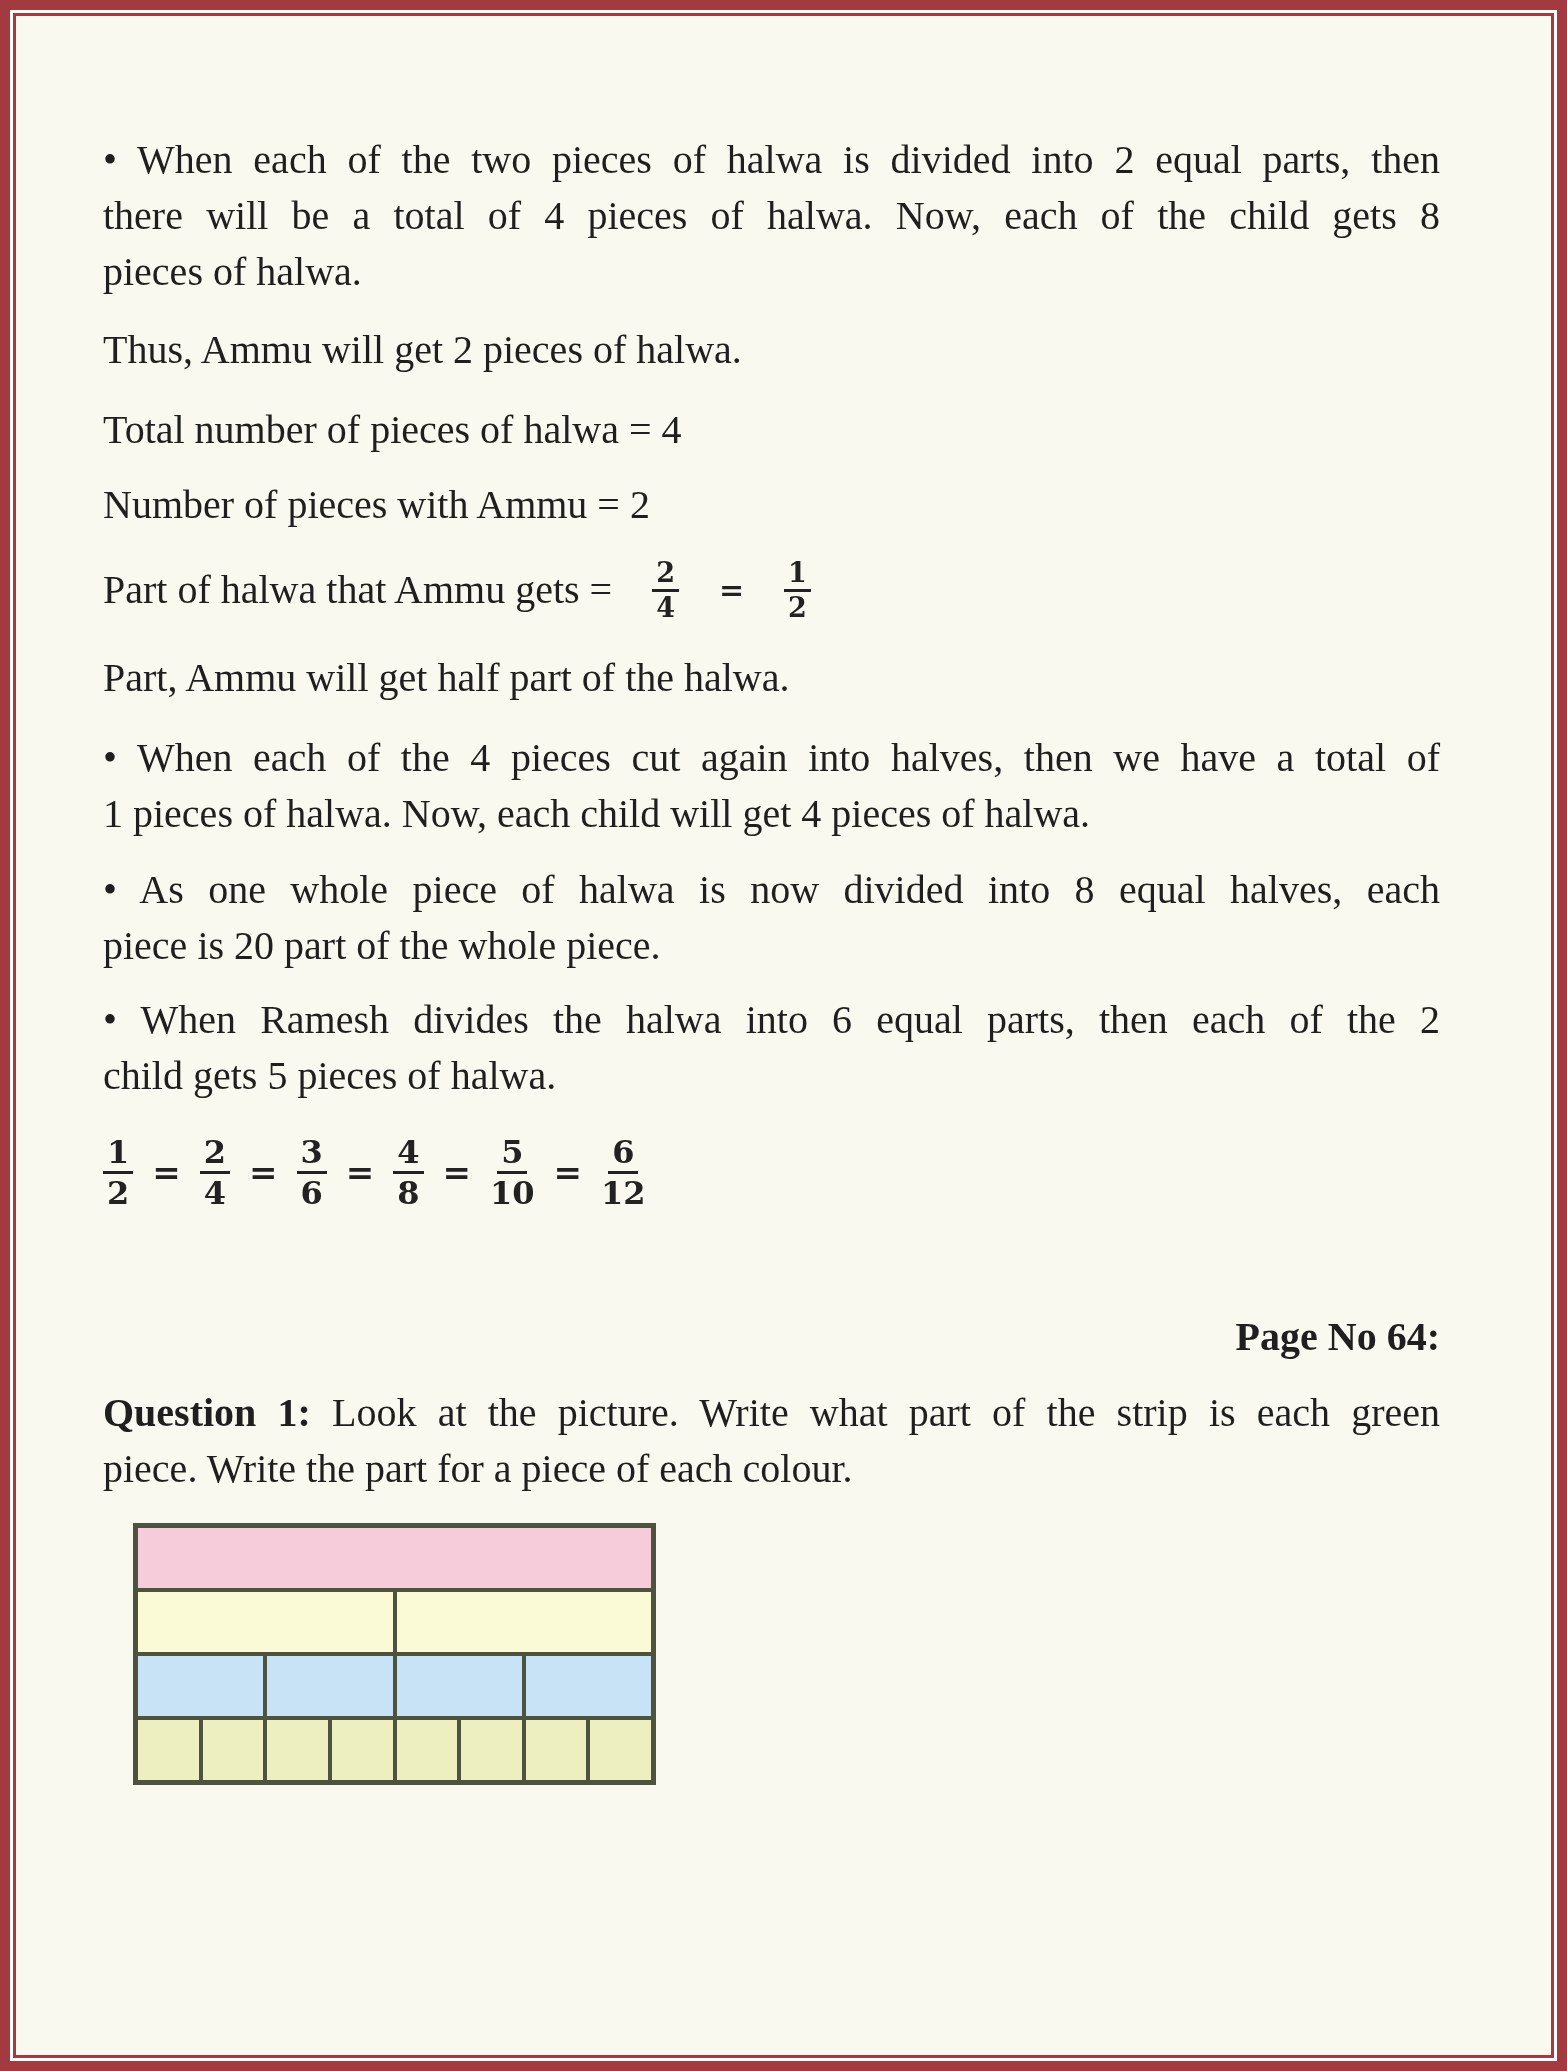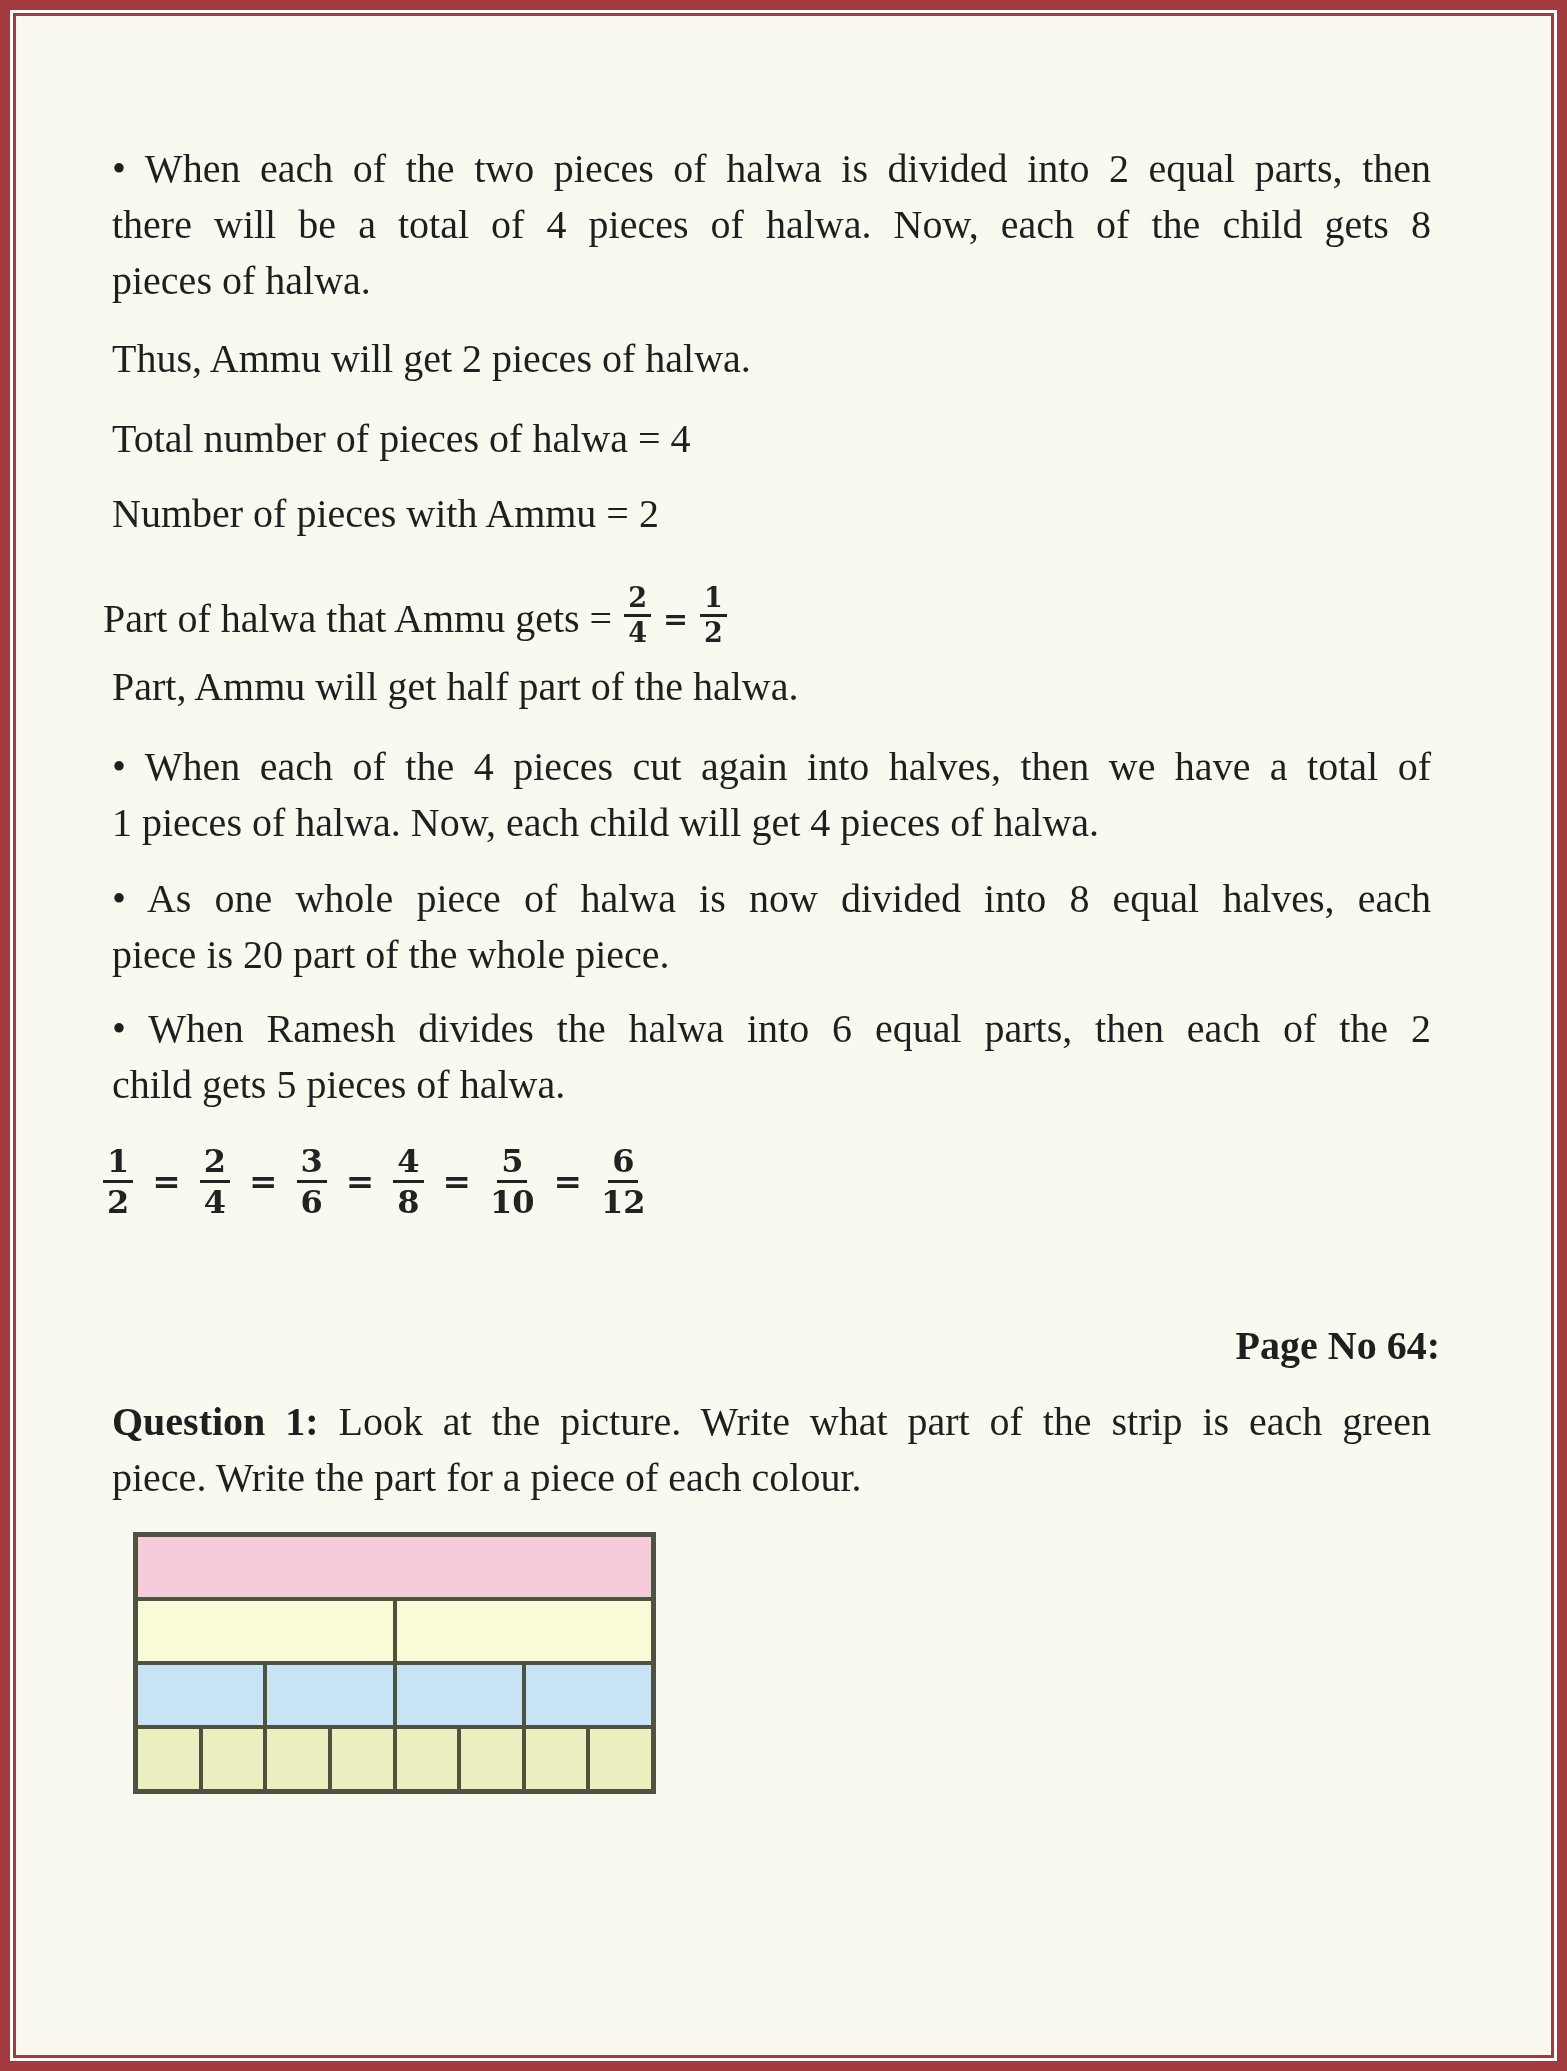--- a/index.html
+++ b/index.html
@@ -4,26 +4,26 @@
 <style>
   html,body{margin:0;padding:0;}
   body{width:1567px;height:2071px;background:#ffffff;position:relative;
        font-family:"Liberation Serif", serif;color:#1f1f1f;}
   .page{position:absolute;inset:0;background:#ffffff;}
   .band{position:absolute;inset:0;border:10px solid #A23A40;box-sizing:border-box;}
   .inner{position:absolute;inset:13px;border:3px solid #A23A40;box-sizing:border-box;
          background:#FAF9F0;}
   .content{position:absolute;inset:0;padding:116px 111px 0 87px;box-sizing:border-box;
            font-size:40px;line-height:56px;}
-  .para{margin:9px;}
+  .para{margin:0;}
   .jl{text-align:justify;text-align-last:justify;}
   .m-thus1{margin-top:22px;}
   .m-total{margin-top:24px;}
   .m-number{margin-top:19px;}
-  .mathline{display:flex;align-items:flex-end;height:96px;margin-top:9px;}
+  .mathline{display:flex;align-items:center;height:96px;margin-top:9px;gap:28px;}
   .m-thus2{margin-top:12px;}
   .m-b2{margin-top:24px;}
   .m-b3{margin-top:20px;}
   .m-b4{margin-top:18px;}
   .eqrow{display:flex;align-items:center;height:110px;margin-top:13px;}
   .heading{margin:82px 0 0 0;font-size:40px;line-height:56px;font-weight:bold;text-align:right;}
   .m-question{margin-top:20px;}
   .frac{display:inline-flex;flex-direction:column;align-items:center;
         font-family:"DejaVu Serif", serif;font-weight:bold;color:#222;}
   .frac .num{border-bottom:3px solid #222;padding:0 4px 2px;}

